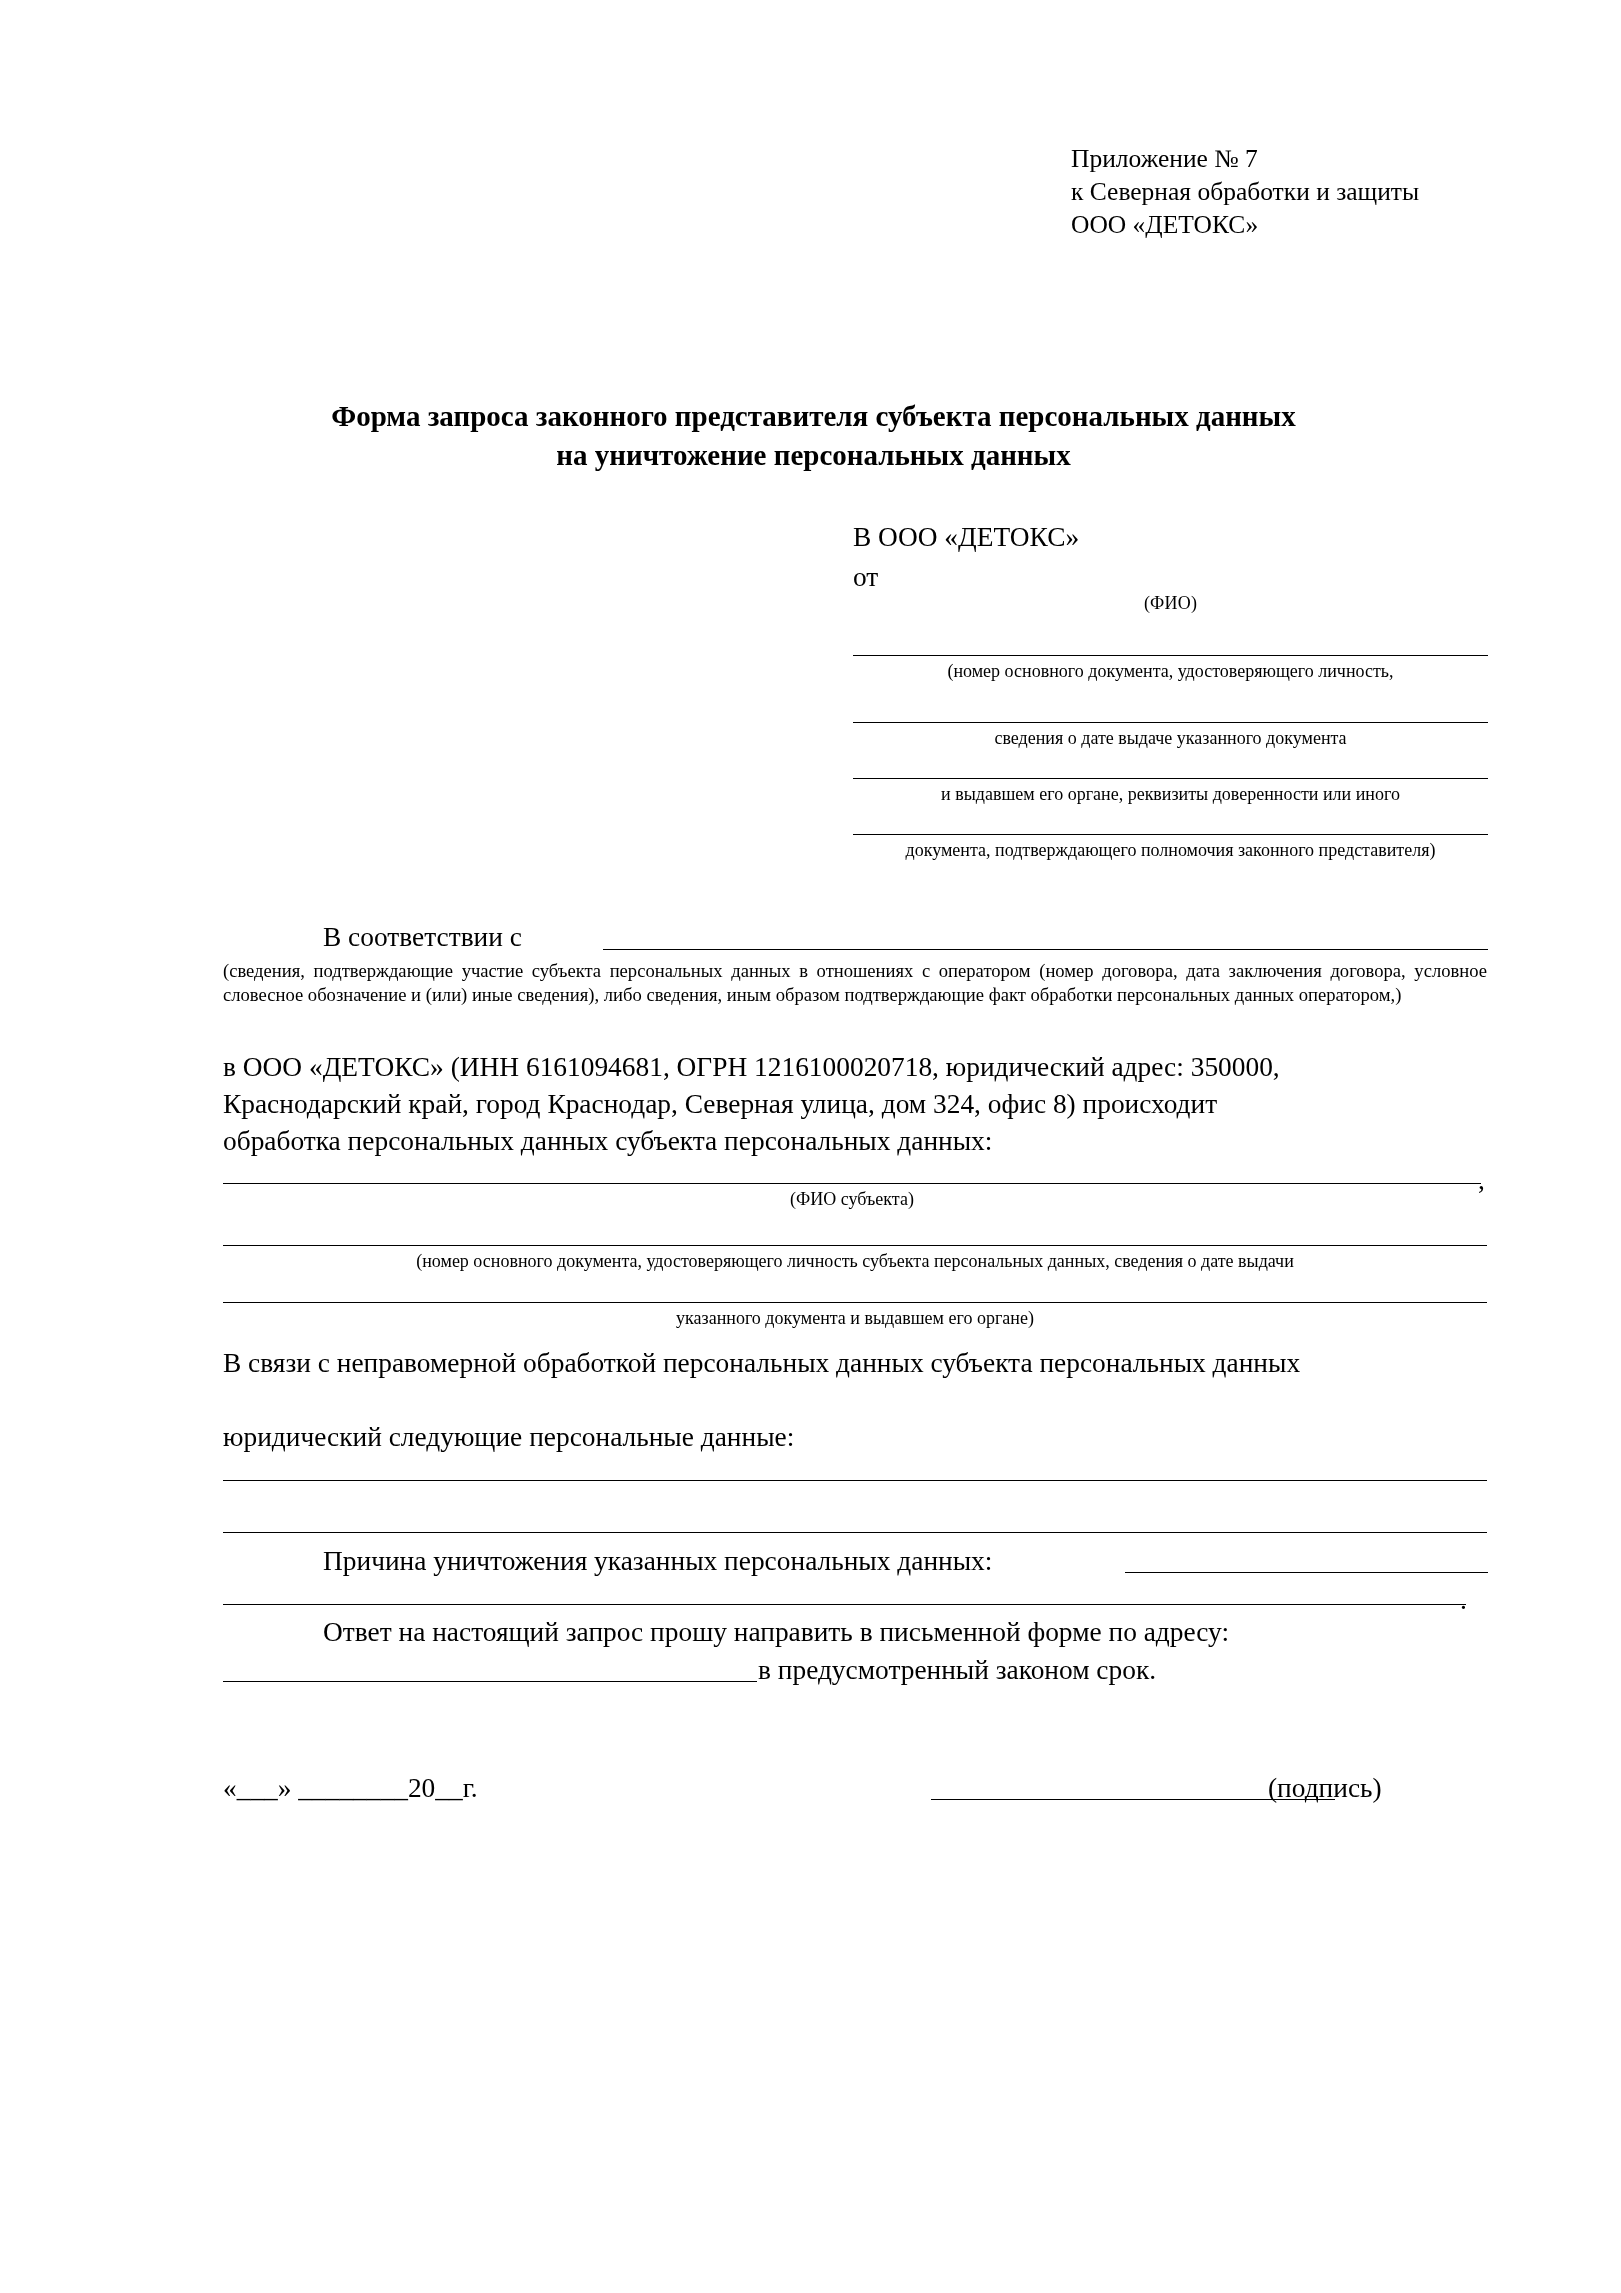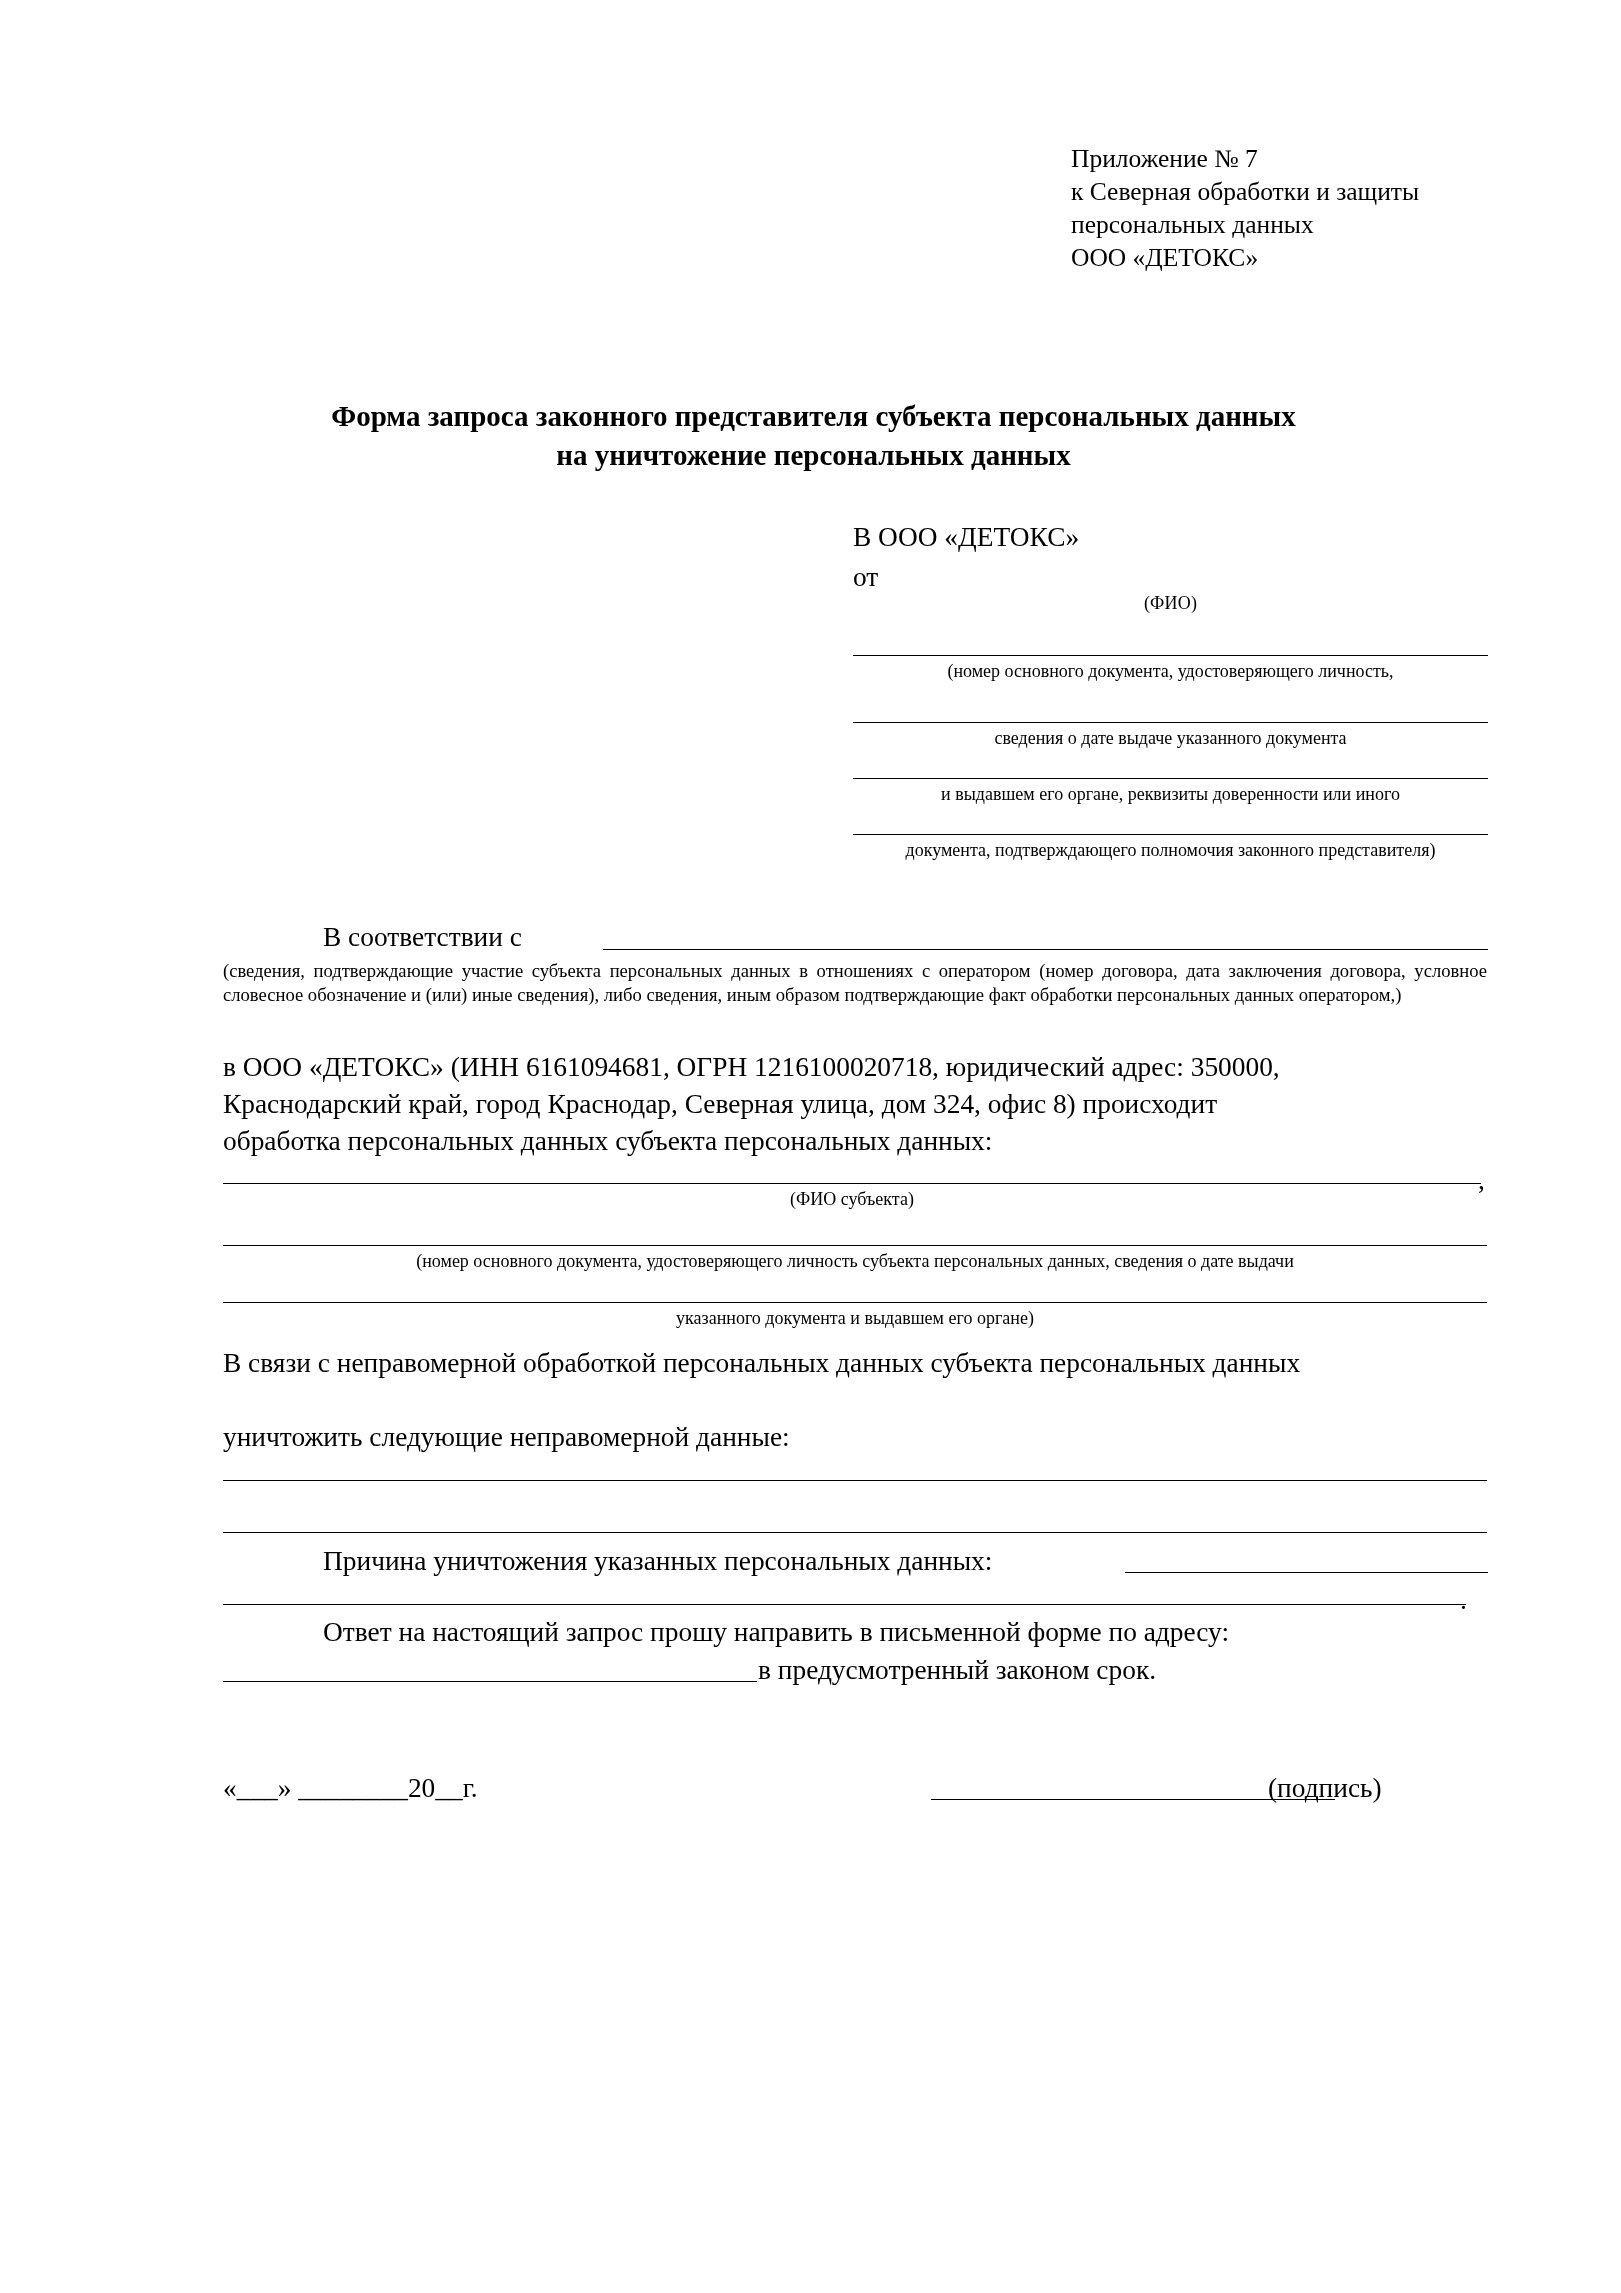--- a/index.html
+++ b/index.html
@@ -118,21 +118,20 @@
   }
 </style>
 </head>
 <body>
 
 <div class="page">
 
   <div class="header-block">
     <div>Приложение № 7</div>
     <div>к Северная обработки и защиты</div>
-    <div>персональных данных</div>
     <div>ООО «ДЕТОКС»</div>
   </div>
 
   <div class="title">
     <div>Форма запроса законного представителя субъекта персональных данных</div>
     <div>на уничтожение персональных данных</div>
   </div>
 
   <div class="addressee">В ООО «ДЕТОКС»</div>
 
@@ -167,21 +166,21 @@
   <div class="p" style="left:1478px; top:1162px; font-size:27.4px;">,</div>
   <div class="cap-abs" style="left:223px; top:1189px; width:1258px;">(ФИО субъекта)</div>
 
   <div class="ruleline" style="left:223px; top:1245px; width:1264px;"></div>
   <div class="cap-abs" style="left:223px; top:1251px; width:1264px;">(номер основного документа, удостоверяющего личность субъекта персональных данных, сведения о дате выдачи</div>
 
   <div class="ruleline" style="left:223px; top:1302px; width:1264px;"></div>
   <div class="cap-abs" style="left:223px; top:1308px; width:1264px;">указанного документа и выдавшем его органе)</div>
 
   <div class="p nowrap" style="left:223px; top:1345px;">В связи с неправомерной обработкой персональных данных субъекта персональных данных</div>
-  <div class="p nowrap" style="left:223px; top:1419px;">уничтожить следующие неправомерной данные:</div>
+  <div class="p nowrap" style="left:223px; top:1419px;">юридический следующие персональные данные:</div>
 
   <div class="fullrule" style="left:223px; top:1480px; width:1264px;"></div>
   <div class="fullrule" style="left:223px; top:1532px; width:1264px;"></div>
 
   <div class="p" style="left:323px; top:1543px;">Причина уничтожения указанных персональных данных:</div>
   <div class="ruleline" style="left:1125px; top:1572px; width:363px;"></div>
   <div class="fullrule" style="left:223px; top:1604px; width:1243px;"></div>
   <div class="p" style="left:1460px; top:1582px;">.</div>
 
   <div class="p nowrap" style="left:323px; top:1614px;">Ответ  на  настоящий  запрос  прошу  направить  в  письменной  форме  по  адресу:</div>

